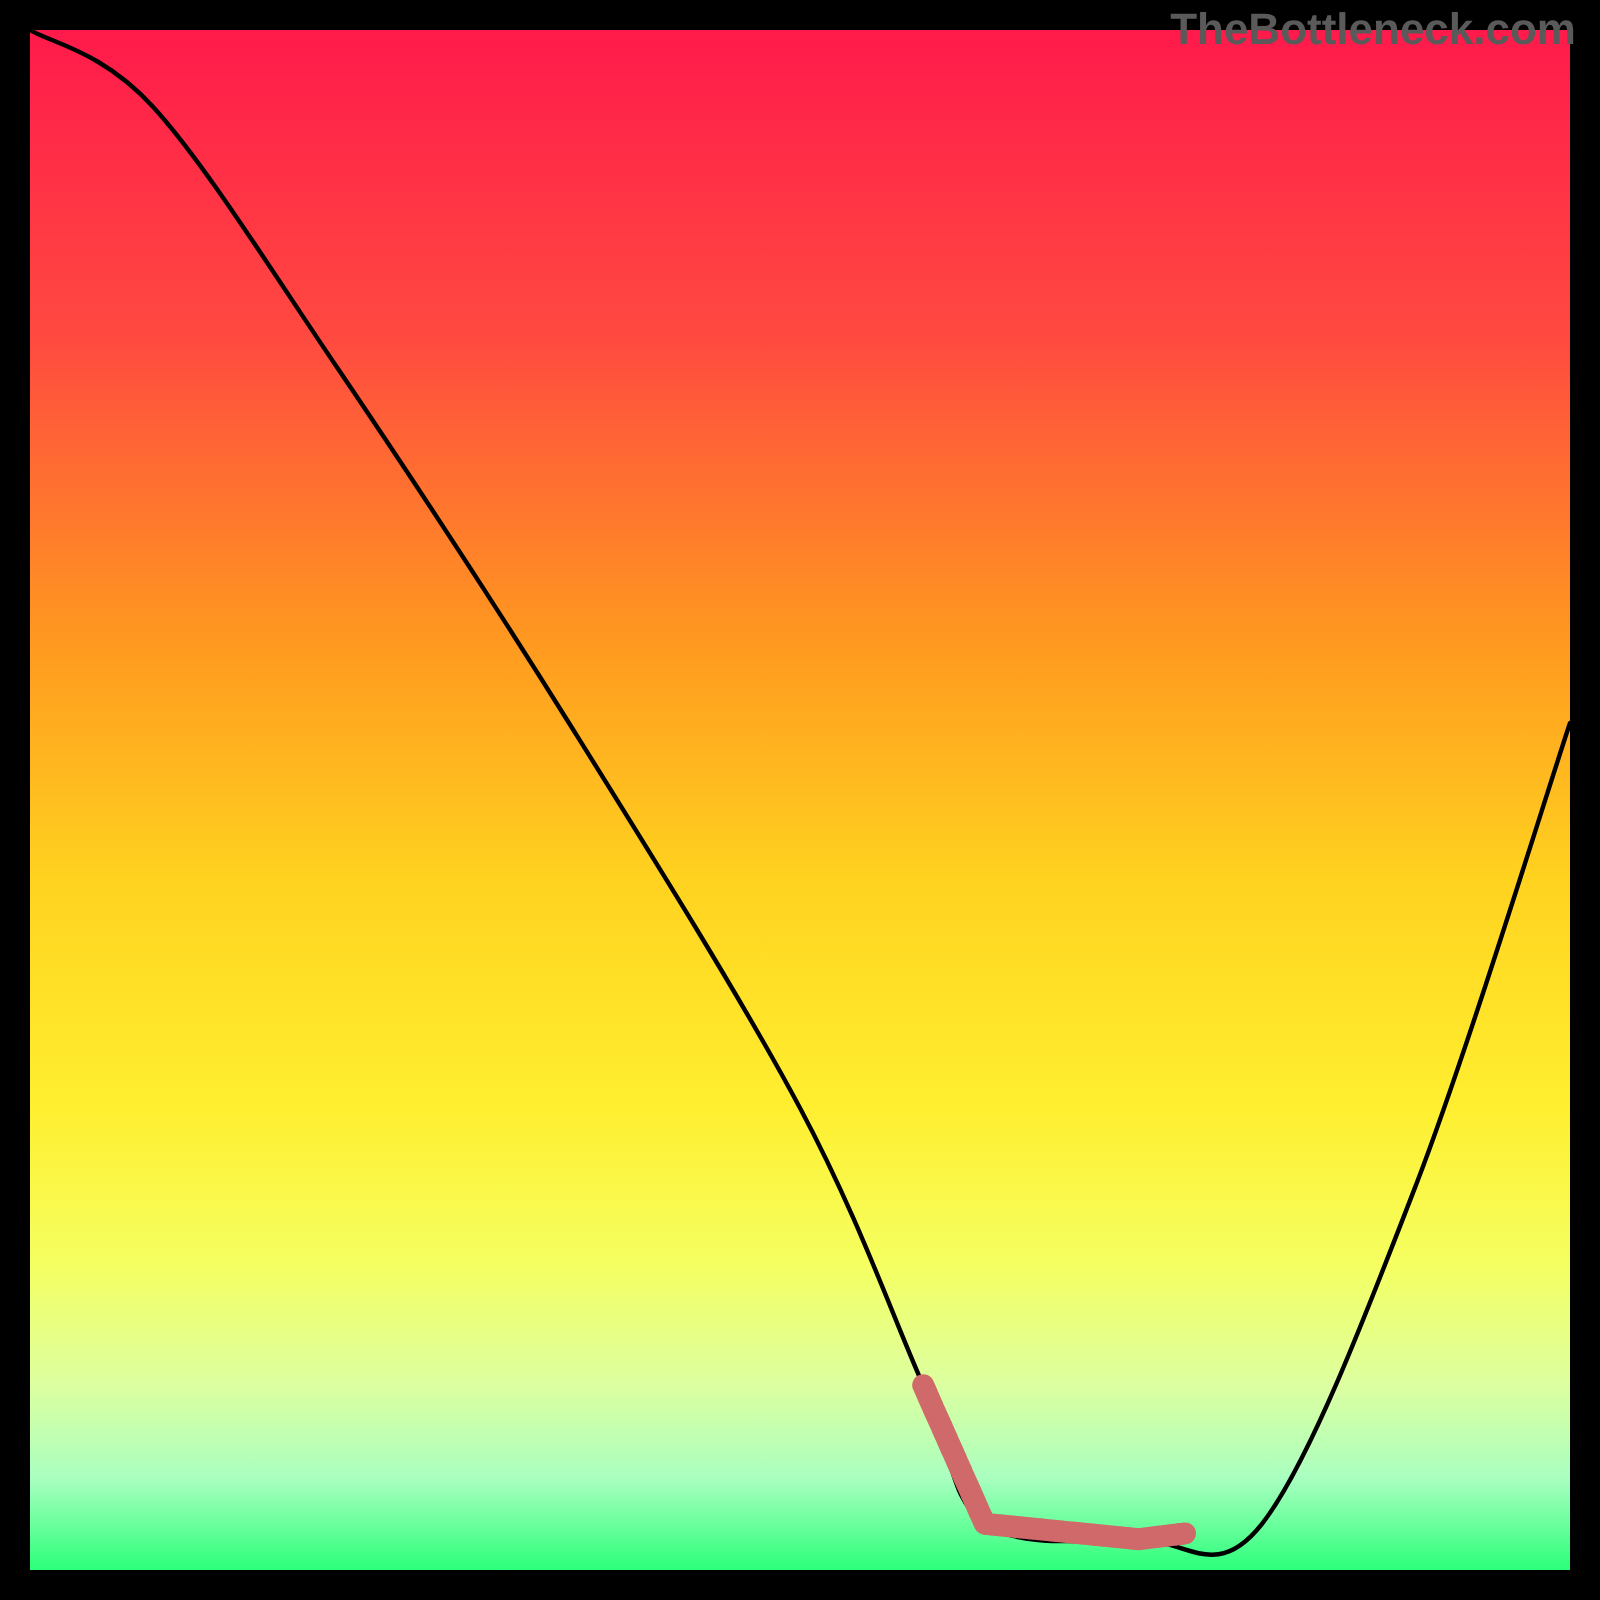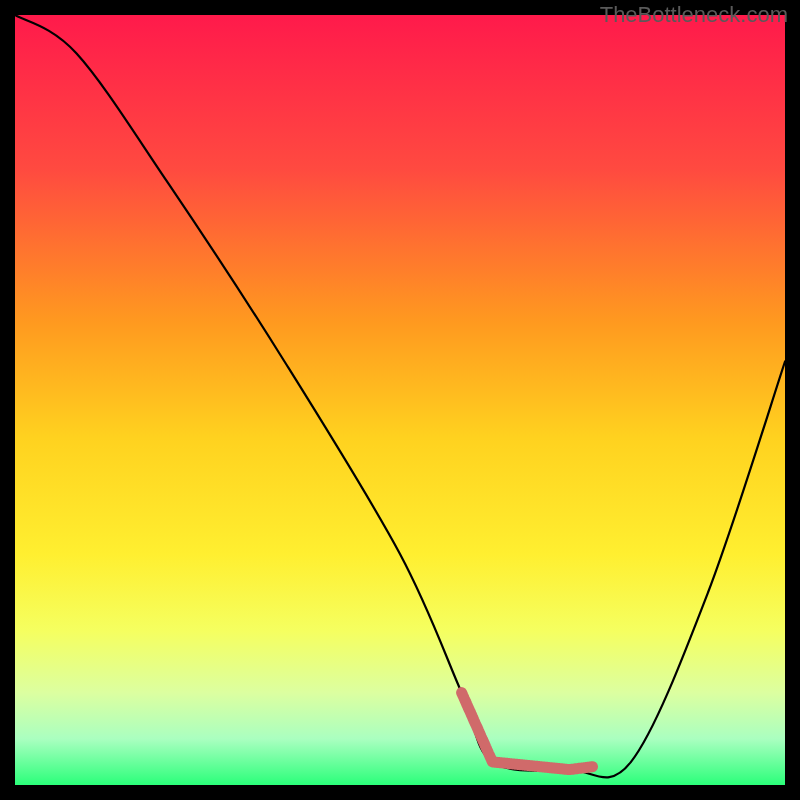--- a/index.html
+++ b/index.html
@@ -32,21 +32,21 @@
     inset: 0;
     pointer-events: none;
   }
   .watermark {
     position: absolute;
     top: 2px;
     right: 12px;
     color: #5a5a5a;
     font-family: Arial, Helvetica, sans-serif;
     font-size: 22px;
-    font-weight: 400;
+    font-weight: 700;
     user-select: none;
   }
 </style>
 </head>
 <body>
 
 <div class="wrap">
   <div class="plot-area">
     <svg class="gradient" viewBox="0 0 770 770" preserveAspectRatio="none">
       <defs>

